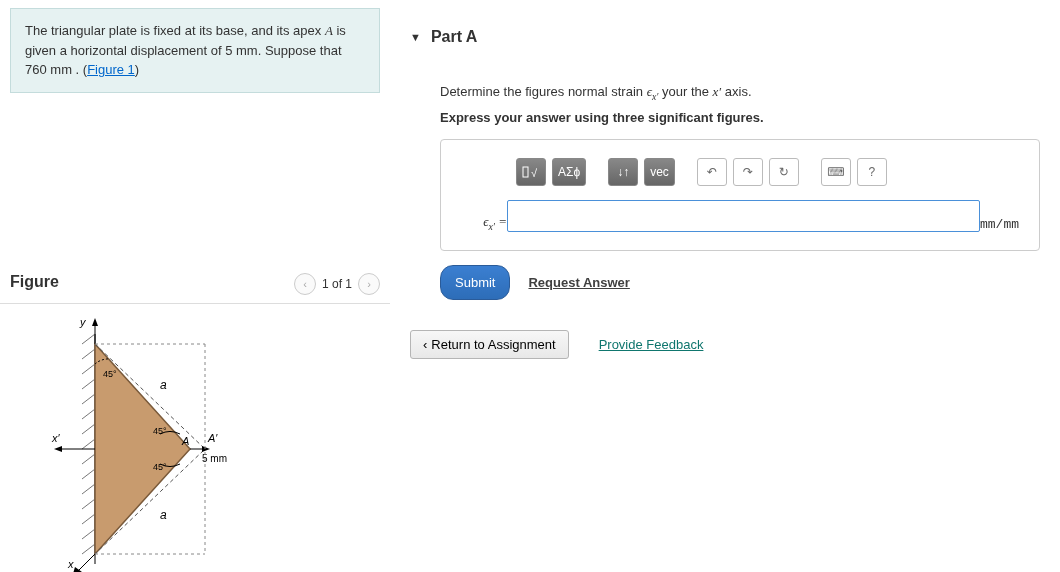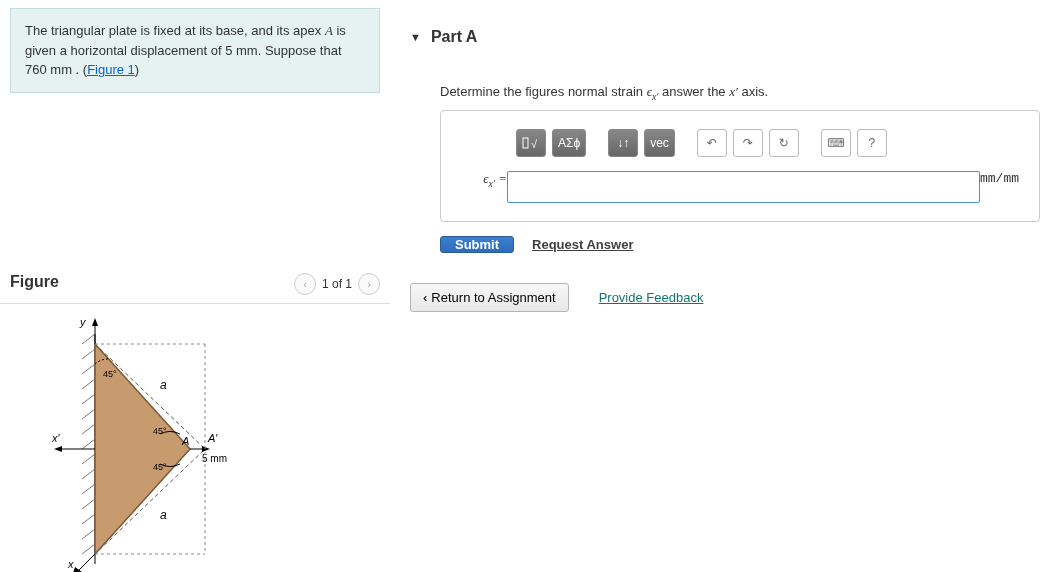--- a/index.html
+++ b/index.html
@@ -39,32 +39,32 @@
   .answer-wrap { border: 1px solid #ccc; border-radius: 4px; padding: 18px 20px; margin-bottom: 14px; }
   .toolbar { display: flex; gap: 6px; margin-bottom: 14px; padding-left: 55px; align-items:center;}
   .tool-btn {
     min-width: 30px; height: 28px; border: 1px solid #888; border-radius: 3px;
     background: linear-gradient(#888, #666); color: #fff; font-size: 12px;
     display: flex; align-items: center; justify-content: center; cursor: pointer;
     padding: 0 5px;
   }
   .tool-btn.light { background: #fff; color: #666; border:1px solid #bbb;}
   .tool-gap { width: 10px; }
-  .input-row { display: flex; align-items: flex-start; }
+  .input-row { display: flex; align-items: flex-end; }
   .eq-label { font-family: 'Times New Roman', serif; font-style: italic; width: 46px; text-align:right; }
   .answer-input {
     flex: 1; height: 32px; border: 1px solid #4a90d9; border-radius: 2px;
     padding: 0 6px; font-size: 13px;
   }
   .unit { font-family: Liberation Mono, monospace; }
 
   .submit-row { display: flex; align-items: center; gap: 18px; margin-bottom: 30px;}
   .submit-btn {
     background: linear-gradient(#3b7fd1, #2d6db8); color: #fff; border: 1px solid #2a5b99;
-    border-radius: 3px; padding: 0 14px; font-size: 13px; font-weight: bold; cursor: pointer;
+    border-radius: 13px; padding: 9px 14px; font-size: 13px; font-weight: normal; cursor: pointer;
   }
   .req-link { color: #404040; text-decoration: underline; font-size: 13px; font-weight:bold; cursor:pointer;}
 
   .footer-row { display: flex; align-items: center; gap: 30px; margin-left:-30px;}
   .return-btn {
     background: linear-gradient(#f7f7f7,#e8e8e8); border: 1px solid #b5b5b5; border-radius: 3px;
     padding: 6px 12px; font-size: 13px; cursor: pointer; display:flex; align-items:center; gap:4px;
   }
   .feedback-link { color: #0f766e; text-decoration: underline; cursor:pointer; }
 
@@ -150,23 +150,24 @@
 
   <div class="right-col">
     <div class="part-header">
       <span class="arrow">▼</span>
       <h4>Part A</h4>
     </div>
 
     <div class="part-body">
       <div class="question">
         <span>Determine the figures normal strain </span><span style="font-family:'Times New Roman',serif; font-style:italic;">ϵ<sub>x′</sub></span>
-        <span> answer the </span><span style="font-family:'Times New Roman',serif; font-style:italic;">x′</span>
+        <span> your the </span><span style="font-family:'Times New Roman',serif; font-style:italic;">x′</span>
         <span> axis.</span>
       </div>
+      <div class="instruct">Express your answer using three significant figures.</div>
 
       <div class="answer-wrap">
         <div class="toolbar">
           <div class="tool-btn">
             <svg width="18" height="16">
                 <rect x="1" y="3" width="5" height="10" fill="none" stroke="#fff"></rect>
                 <text x="9" y="13" fill="#fff" font-size="11">√</text>
               </svg>
           </div>
           <div class="tool-btn">ΑΣϕ</div>

